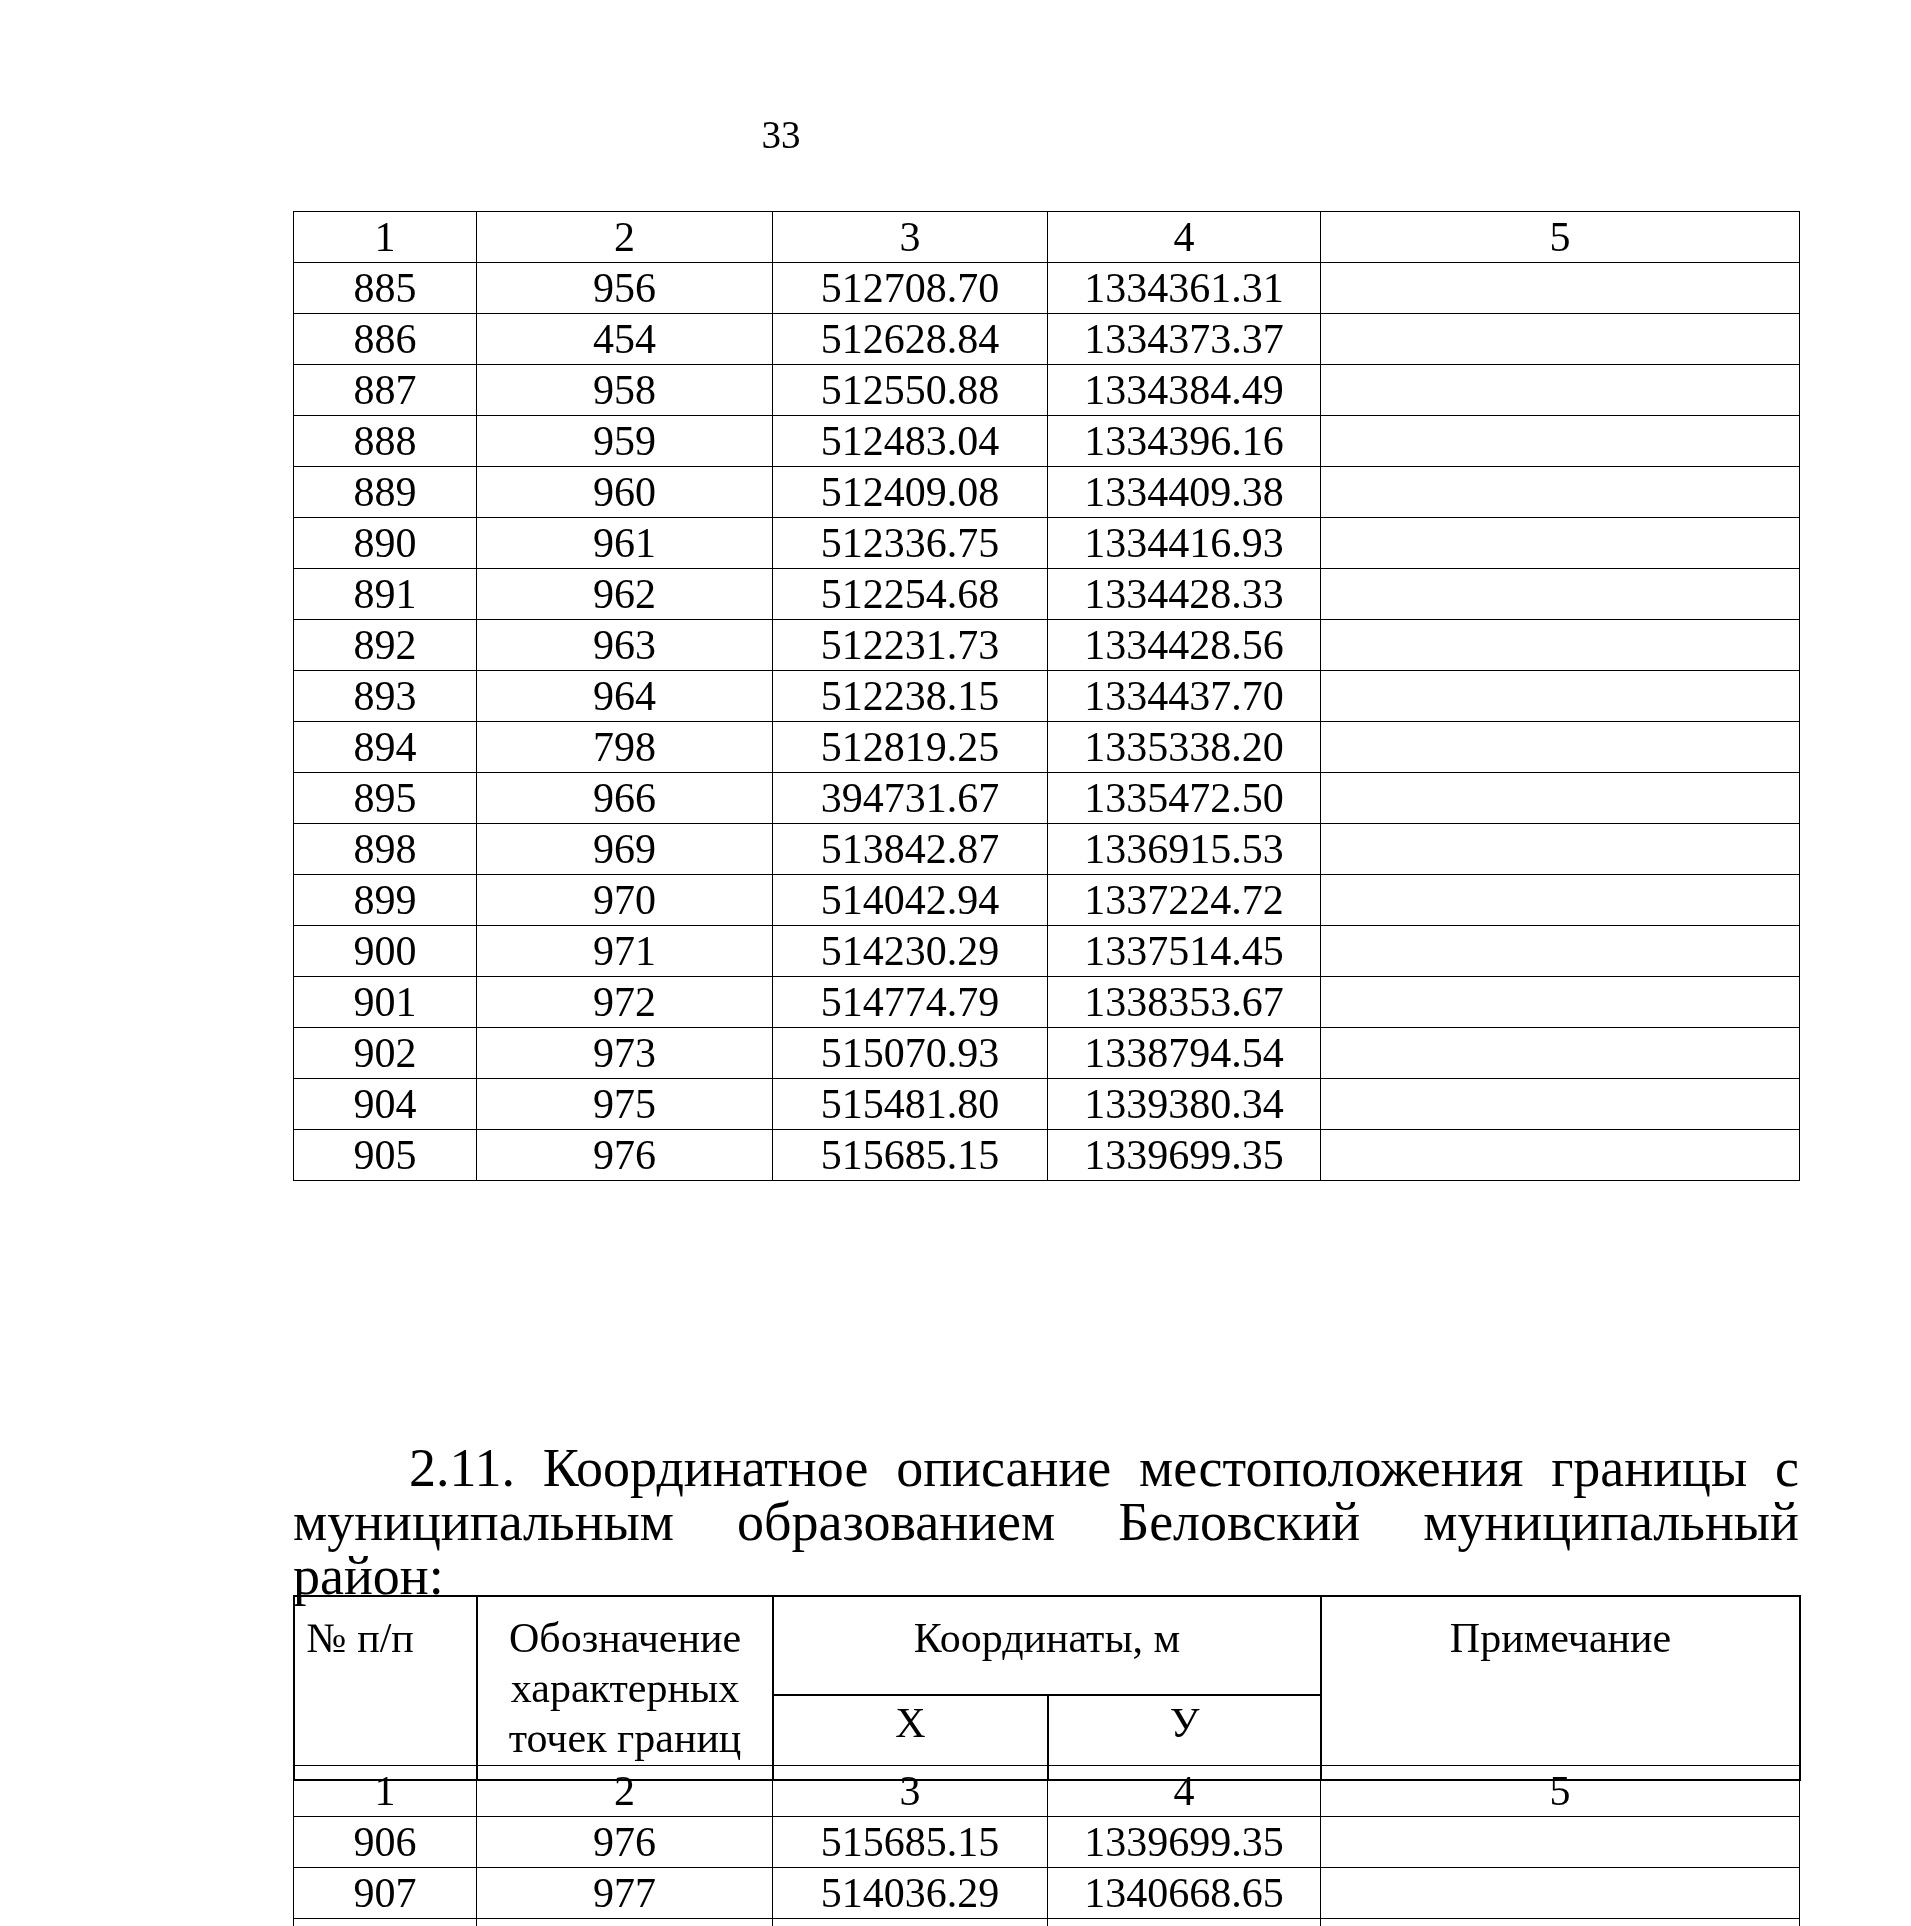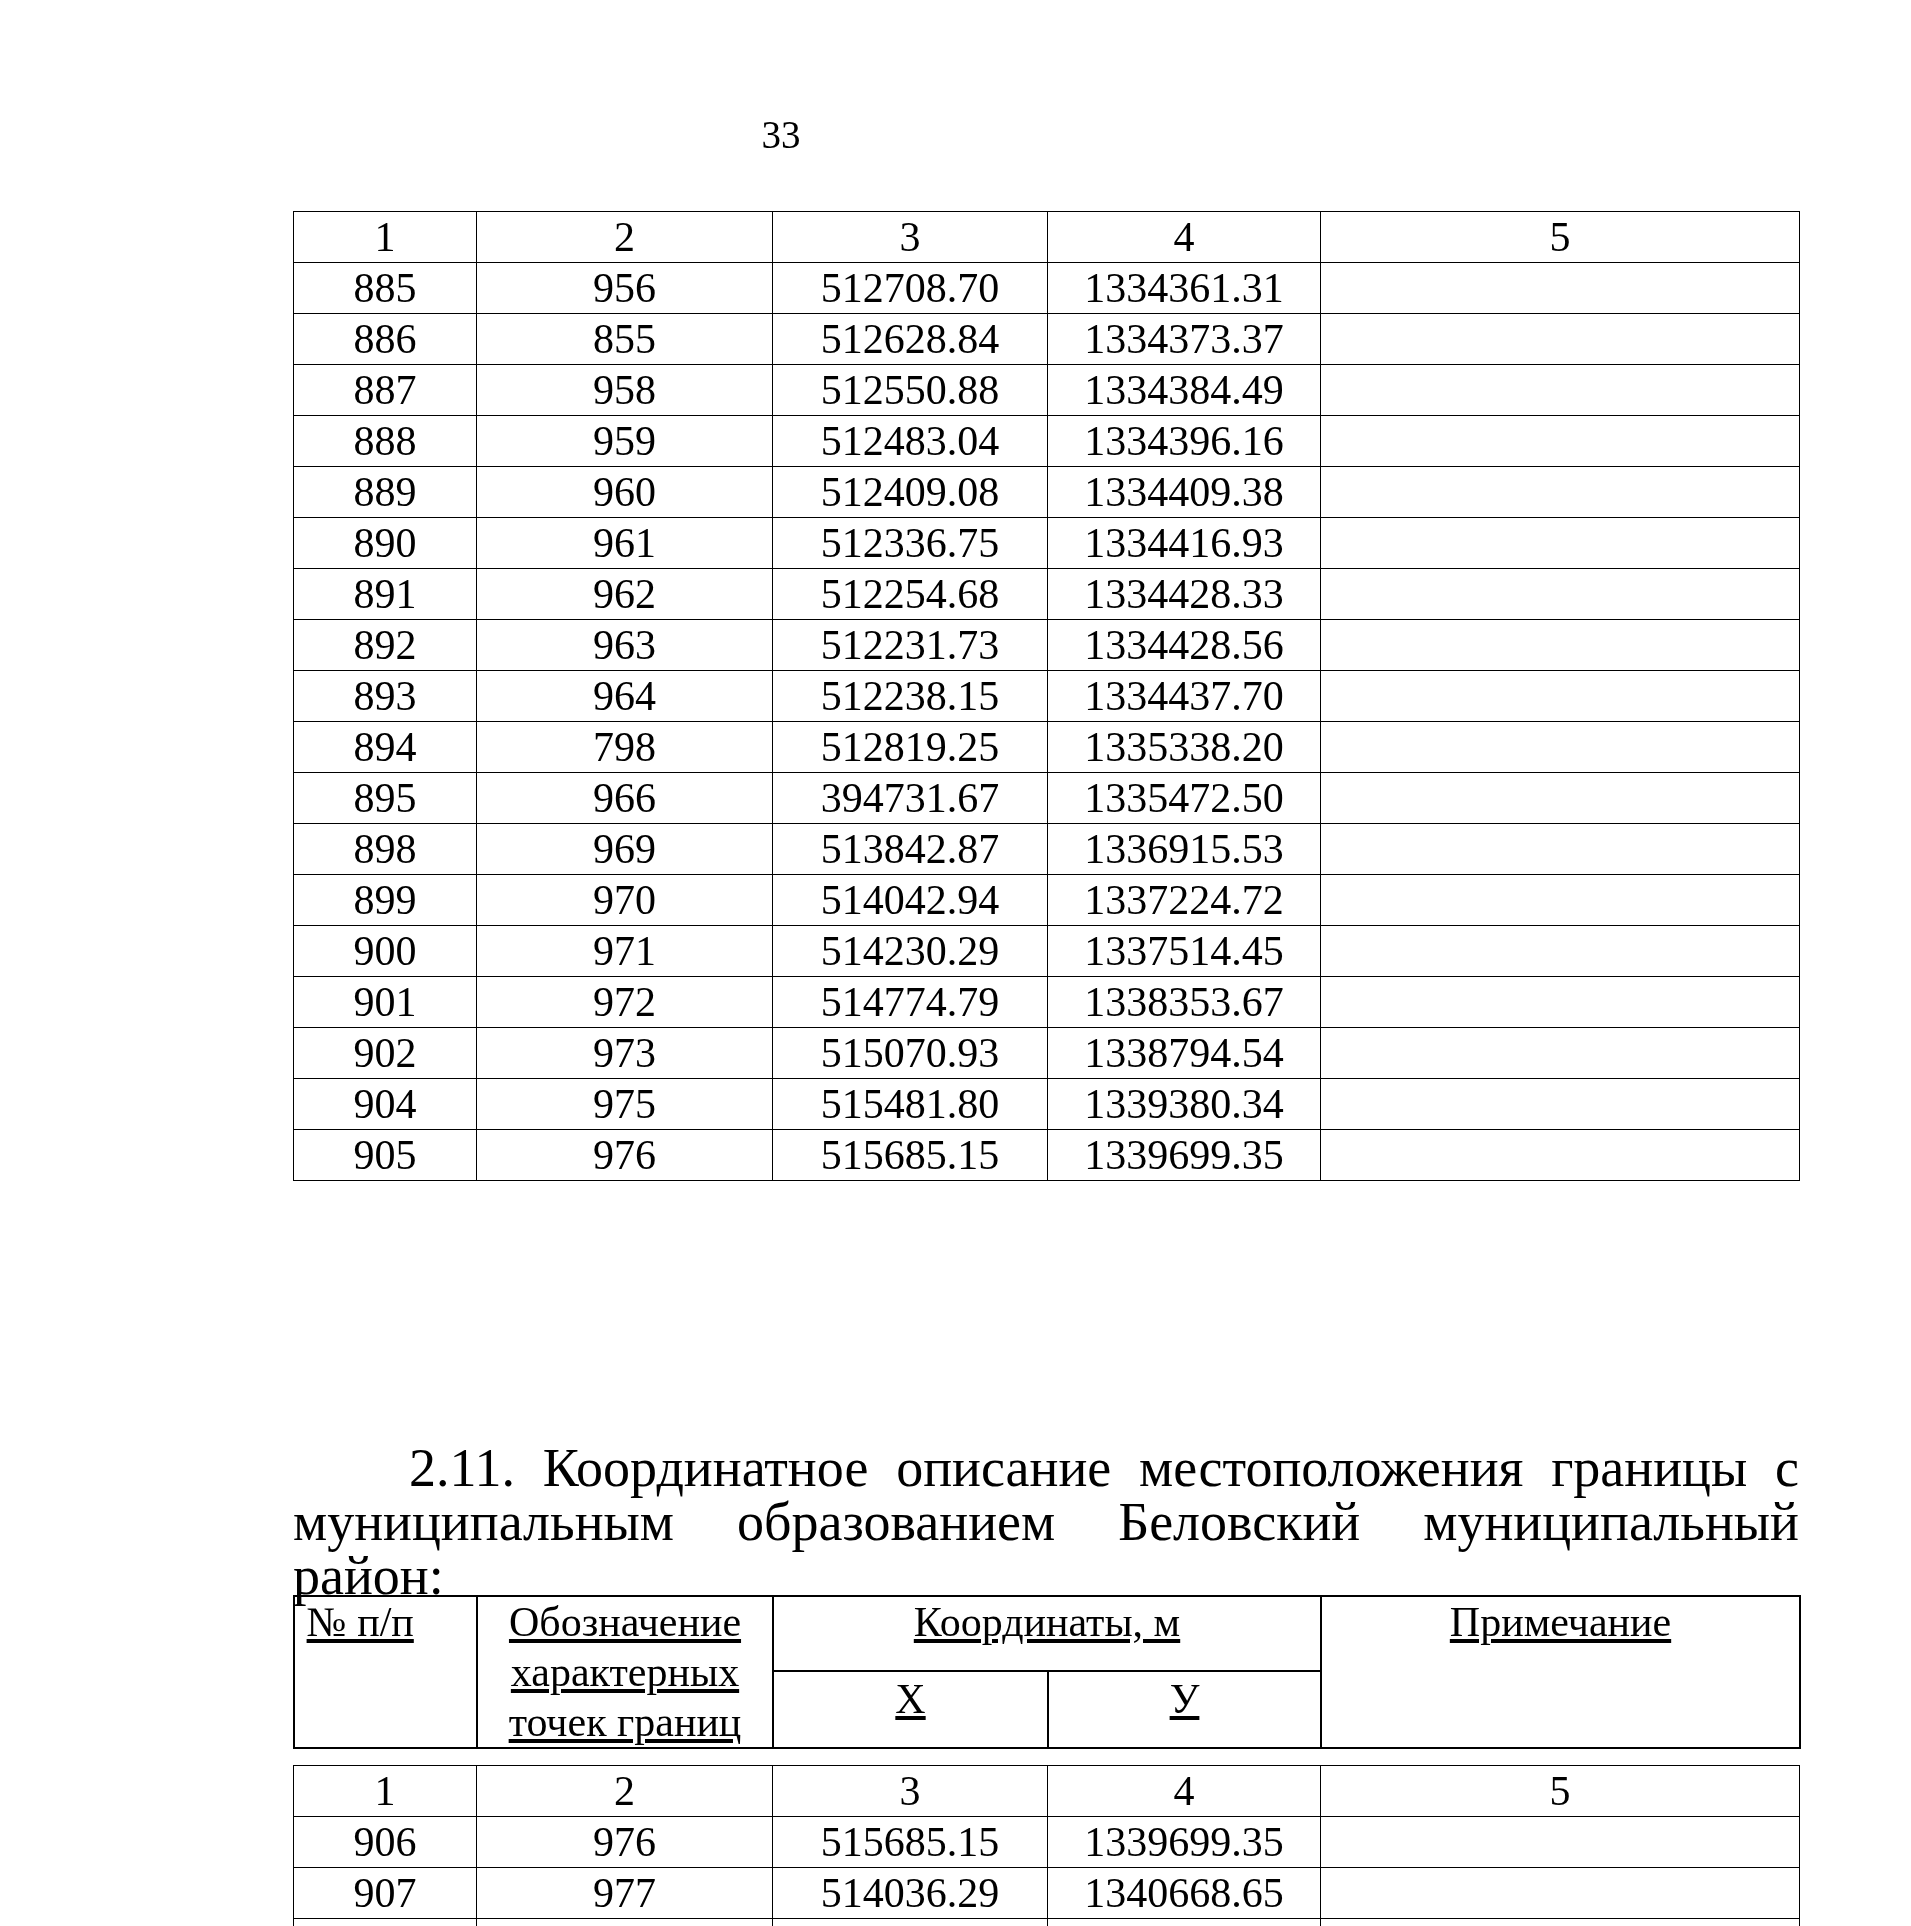--- a/index.html
+++ b/index.html
@@ -20,22 +20,22 @@
     border: 1.9px solid #000; text-align: center; vertical-align: middle;
     padding: 0; height: 50px; line-height: 50px; font-weight: normal;
   }
   #table-top { top: 211px; }
   #table-bottom { top: 1765px; }
   .header-table {
     position: absolute; left: 293px; top: 1595px; width: 1506px;
     border-collapse: collapse; table-layout: fixed; font-size: 42px;
   }
   .header-table th {
-    border: 2.3px solid #000; font-weight: normal; text-align: center; padding: 0;
-    line-height: 50px; vertical-align: top; text-decoration: underline;
+    border: 2.3px solid #000; font-weight: normal; text-align: center; padding: 16px;
+    line-height: 50px; vertical-align: top;
   }
   .header-table th.sub { height: 62px; vertical-align: top; padding-top: 2.3px; }
   .paragraph {
     position: absolute; left: 293px; top: 1441px; width: 1506px;
     font-size: 54px; line-height: 54px; text-align: justify;
   }
   .paragraph .first-line { display: block; text-indent: 116px; text-align-last: justify; }
 </style>
 </head>
 <body>
@@ -60,21 +60,21 @@
     </tr>
   <tr>
         <td>885</td>
         <td>956</td>
         <td>512708.70</td>
         <td>1334361.31</td>
         <td></td>
       </tr>
       <tr>
         <td>886</td>
-        <td>855</td>
+        <td>454</td>
         <td>512628.84</td>
         <td>1334373.37</td>
         <td></td>
       </tr>
       <tr>
         <td>887</td>
         <td>958</td>
         <td>512550.88</td>
         <td>1334384.49</td>
         <td></td>

